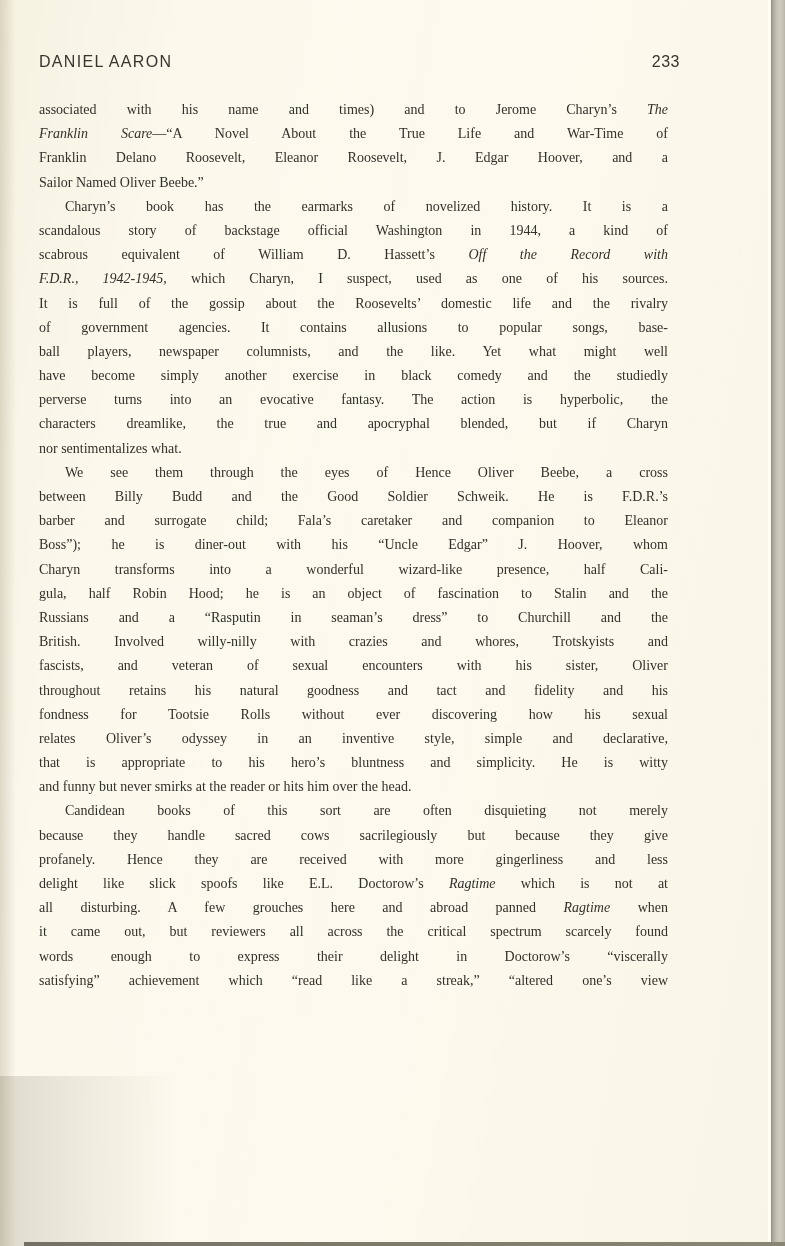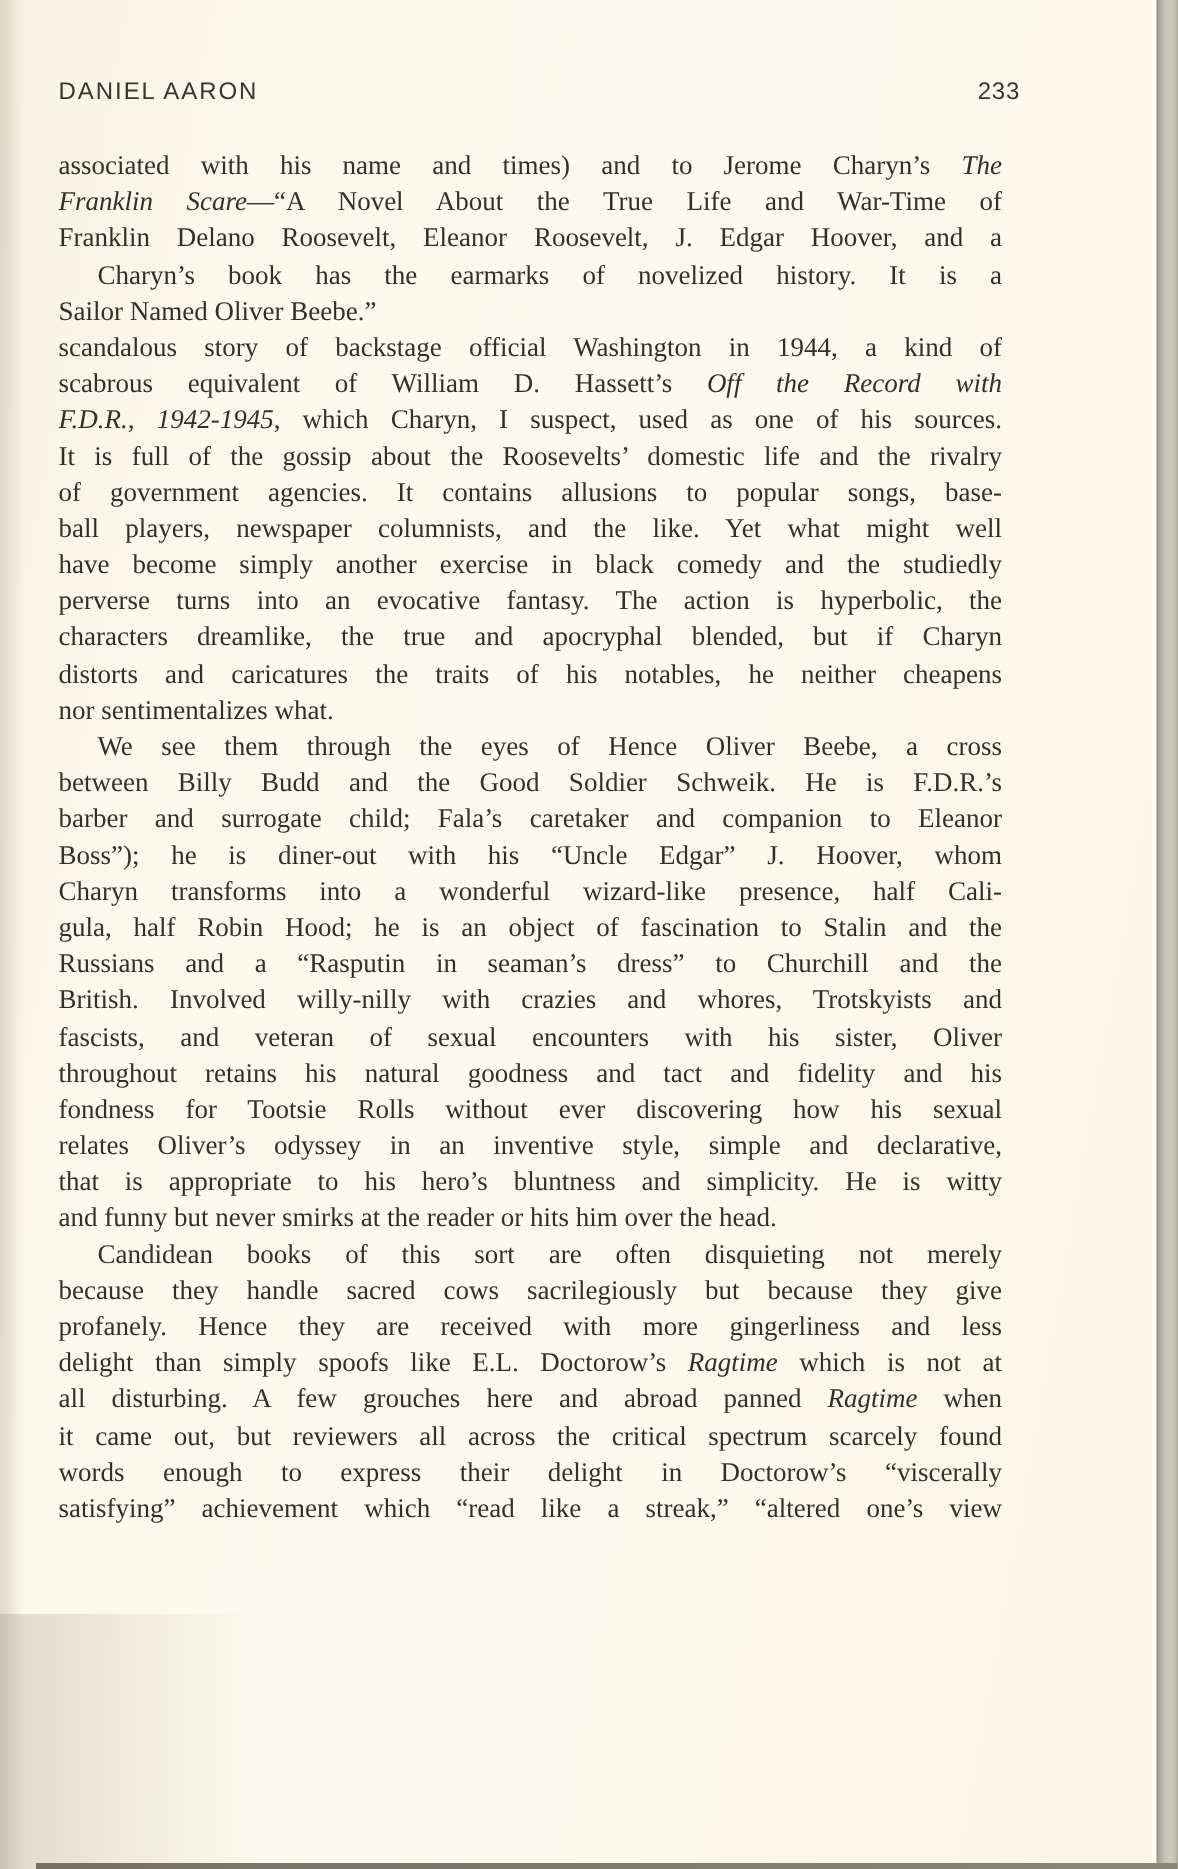--- a/index.html
+++ b/index.html
@@ -26,21 +26,21 @@
   .bottom-edge {
     position:absolute; left:24px; right:0; bottom:0; height:4px;
     background:linear-gradient(to right, rgba(96,92,78,0.85), #7e7a6a 45%, #8a8676 100%);
   }
   .header { position:absolute; top:53px; left:39px; width:641px; height:20px;
     font-family:"Liberation Sans", sans-serif; color:#37352e; font-size:16px; }
   .author { position:absolute; left:0; top:0; letter-spacing:1.3px; }
   .pagenum { position:absolute; right:0; top:0; letter-spacing:0.5px; }
   .body-col {
     position:absolute; top:98px; left:39px; width:629px;
-    font-size:18px; line-height:24.2px; color:#32302a;
+    font-size:14px; line-height:24.2px; color:#32302a;
   }
   .line {
     height:24.2px; overflow:hidden;
     text-align:justify; text-align-last:justify;
   }
   .line.last { text-align-last:left; }
   .line.indent { text-indent:26px; }
   .it { font-style:italic; }
 </style>
 </head>
@@ -49,51 +49,50 @@
 <div class="canvas">
   <div class="header">
     <span class="author">DANIEL AARON</span>
     <span class="pagenum">233</span>
   </div>
 
   <div class="body-col" id="body-col">
       <div class="line"><span>associated with his name and times) and to Jerome Charyn’s </span><span class="it">The</span></div>
       <div class="line"><span class="it">Franklin Scare</span><span>—“A Novel About the True Life and War-Time of</span></div>
       <div class="line"><span>Franklin Delano Roosevelt, Eleanor Roosevelt, J. Edgar Hoover, and a</span></div>
+      <div class="line last"><span>Sailor Named Oliver Beebe.”</span></div>
       <div class="line indent"><span>Charyn’s book has the earmarks of novelized history. It is a</span></div>
-      <div class="line last"><span>Sailor Named Oliver Beebe.”</span></div>
       <div class="line"><span>scandalous story of backstage official Washington in 1944, a kind of</span></div>
       <div class="line"><span>scabrous equivalent of William D. Hassett’s </span><span class="it">Off the Record with</span></div>
       <div class="line"><span class="it">F.D.R., 1942-1945</span><span>, which Charyn, I suspect, used as one of his sources.</span></div>
       <div class="line"><span>It is full of the gossip about the Roosevelts’ domestic life and the rivalry</span></div>
       <div class="line"><span>of government agencies. It contains allusions to popular songs, base-</span></div>
       <div class="line"><span>ball players, newspaper columnists, and the like. Yet what might well</span></div>
       <div class="line"><span>have become simply another exercise in black comedy and the studiedly</span></div>
       <div class="line"><span>perverse turns into an evocative fantasy. The action is hyperbolic, the</span></div>
       <div class="line"><span>characters dreamlike, the true and apocryphal blended, but if Charyn</span></div>
-      <div class="line"><span>distorts and caricatures the traits of his notables, he neither cheapens</span></div>
       <div class="line last"><span>nor sentimentalizes what.</span></div>
       <div class="line indent"><span>We see them through the eyes of Hence Oliver Beebe, a cross</span></div>
       <div class="line"><span>between Billy Budd and the Good Soldier Schweik. He is F.D.R.’s</span></div>
       <div class="line"><span>barber and surrogate child; Fala’s caretaker and companion to Eleanor</span></div>
       <div class="line"><span>Boss”); he is diner-out with his “Uncle Edgar” J. Hoover, whom</span></div>
       <div class="line"><span>Charyn transforms into a wonderful wizard-like presence, half Cali-</span></div>
       <div class="line"><span>gula, half Robin Hood; he is an object of fascination to Stalin and the</span></div>
       <div class="line"><span>Russians and a “Rasputin in seaman’s dress” to Churchill and the</span></div>
       <div class="line"><span>British. Involved willy-nilly with crazies and whores, Trotskyists and</span></div>
       <div class="line"><span>fascists, and veteran of sexual encounters with his sister, Oliver</span></div>
       <div class="line"><span>throughout retains his natural goodness and tact and fidelity and his</span></div>
       <div class="line"><span>fondness for Tootsie Rolls without ever discovering how his sexual</span></div>
       <div class="line"><span>relates Oliver’s odyssey in an inventive style, simple and declarative,</span></div>
       <div class="line"><span>that is appropriate to his hero’s bluntness and simplicity. He is witty</span></div>
       <div class="line last"><span>and funny but never smirks at the reader or hits him over the head.</span></div>
       <div class="line indent"><span>Candidean books of this sort are often disquieting not merely</span></div>
       <div class="line"><span>because they handle sacred cows sacrilegiously but because they give</span></div>
       <div class="line"><span>profanely. Hence they are received with more gingerliness and less</span></div>
-      <div class="line"><span>delight than simply spoofs like E.L. Doctorow’s </span><span class="it">Ragtime</span><span> which is not at</span></div>
+      <div class="line"><span>delight like slick spoofs like E.L. Doctorow’s </span><span class="it">Ragtime</span><span> which is not at</span></div>
       <div class="line"><span>all disturbing. A few grouches here and abroad panned </span><span class="it">Ragtime</span><span> when</span></div>
       <div class="line"><span>it came out, but reviewers all across the critical spectrum scarcely found</span></div>
       <div class="line"><span>words enough to express their delight in Doctorow’s “viscerally</span></div>
       <div class="line"><span>satisfying” achievement which “read like a streak,” “altered one’s view</span></div>
     </div>
 
   <div class="left-shade"></div>
   <div class="bl-shade"></div>
   <div class="edge-highlight"></div>
   <div class="page-edge"></div>

